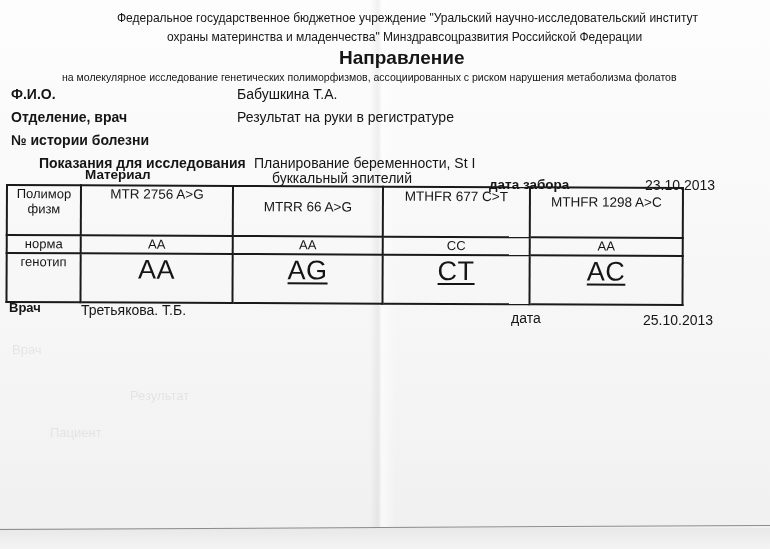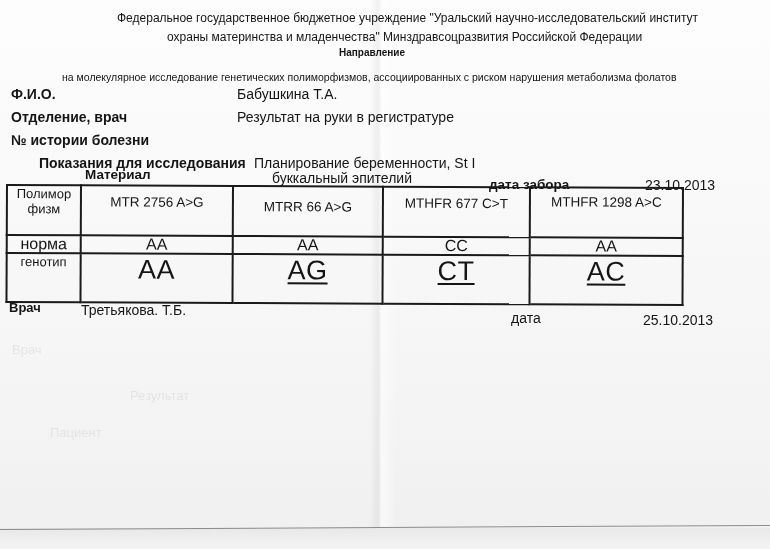--- a/index.html
+++ b/index.html
@@ -10,34 +10,34 @@
   }
   .page { position:absolute; left:0; top:0; width:770px; height:549px;
     background:
       linear-gradient(90deg, rgba(0,0,0,0) 0, rgba(0,0,0,0) 370px, rgba(0,0,0,0.05) 378px, rgba(255,255,255,0.6) 382px, rgba(0,0,0,0) 395px),
       linear-gradient(180deg, #fdfdfd 0%, #f6f6f6 60%, #f0f0f0 100%);
   }
   .fold-h { position:absolute; left:0; top:527px; width:770px; height:1px; background:#8c8c8c; transform:rotate(-0.3deg); }
   .fold-h2 { position:absolute; left:0; top:528px; width:770px; height:21px; background:linear-gradient(180deg,#e8e8e8,#f4f4f4); }
   .abs { position:absolute; white-space:nowrap; }
   .hdr { font-size:12px; }
-  .title { font-size:10px; font-weight:bold; }
+  .title { font-size:19px; font-weight:bold; }
   .sub { font-size:10.5px; }
   .lbl { font-size:14px; font-weight:bold; }
   .val { font-size:14px; }
   .mat { font-size:13.5px; font-weight:bold; }
   table.res {
     position:absolute; left:6px; top:184px; border-collapse:collapse;
     transform:rotate(0.25deg); transform-origin:left top;
   }
   table.res td { border:2px solid #1a1a1a; text-align:center; vertical-align:top; padding:0; font-family:"Liberation Sans", sans-serif; }
   .c0 { width:72px; font-size:13px; line-height:15px; }
   .poly td { height:36px; }
-  .poly .gene { font-size:13.5px; padding-top:8px; }
-  .norm td { height:16px; font-size:16px; line-height:16px; vertical-align:middle; }
+  .poly .gene { font-size:13.5px; padding-top:0; }
+  .norm td { height:16px; font-size:13px; line-height:16px; vertical-align:middle; }
   .geno td { height:47px; vertical-align:middle; }
   .geno .big { font-size:27px; letter-spacing:0.5px; }
   .geno .big.u { text-decoration:underline; text-decoration-thickness:2px; text-underline-offset:3px; }
   .w1 { width:150px; } .w2 { width:148px; } .w3 { width:145px; } .w4 { width:151px; }
   .ghost { color:rgba(0,0,0,0.07); font-size:13px; }
 </style>
 </head>
 <body>
 
 <div class="page"></div>
@@ -66,21 +66,21 @@
 <div class="abs val" style="left:272px;top:170px;font-size:14px;">буккальный эпителий</div>
 <div class="abs mat" style="left:489px;top:177px;">дата забора</div>
 <div class="abs val" style="left:645px;top:177px;">23.10.2013</div>
 
 <table class="res">
   <tbody>
       <tr class="poly">
     <td class="c0">Полимор физм</td>
     <td class="w1 gene">MTR 2756 A&gt;G</td>
     <td class="w2 gene" style="padding-top:12px;">MTRR 66 A&gt;G</td>
-    <td class="w3 gene" style="padding-top:8px;">MTHFR 677 C&gt;T</td>
+    <td class="w3 gene" style="padding-top:1px;">MTHFR 677 C&gt;T</td>
     <td class="w4 gene" style="padding-top:6px;">MTHFR 1298 A&gt;C</td>
   </tr>
   <tr class="norm">
     <td class="c0">норма</td>
     <td>AA</td>
     <td>AA</td>
     <td>CC</td>
     <td>AA</td>
   </tr>
   <tr class="geno">

